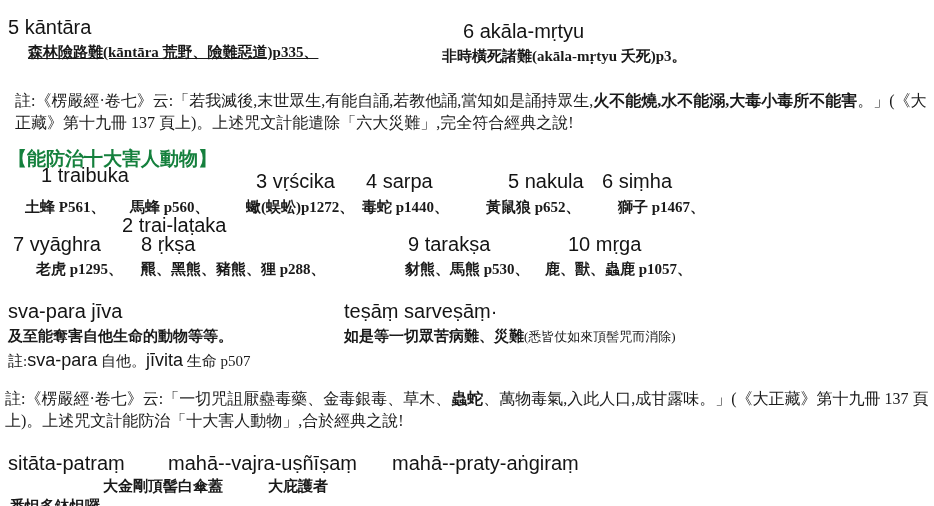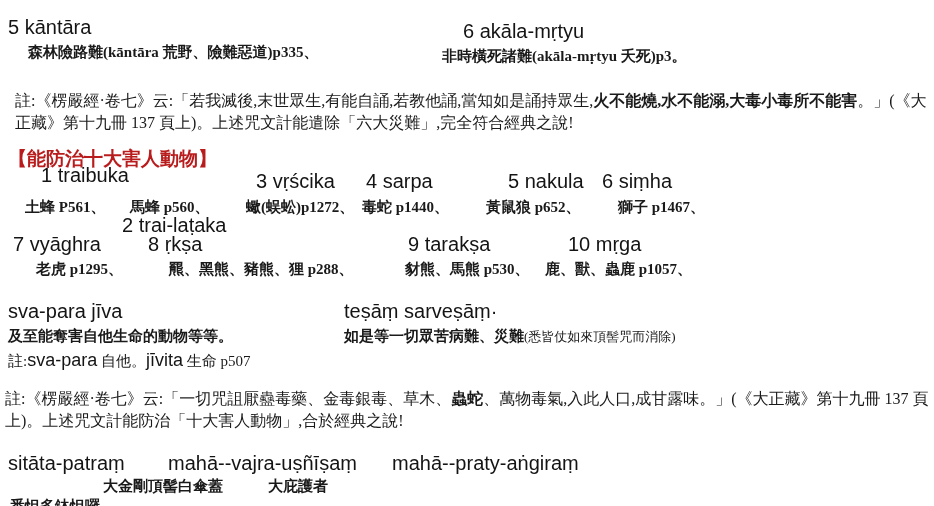--- a/index.html
+++ b/index.html
@@ -25,30 +25,30 @@
   .cjk-gloss .paren{font-weight:normal;font-size:13px;}
   .note{
     position:absolute;
     font-family:"Liberation Serif",serif;
     font-size:16px;line-height:22px;color:#1a1a1a;
     white-space:normal;width:926px;
   }
   .note b{font-weight:bold;}
   .section-heading{
     font-family:"Liberation Serif",serif;
-    font-weight:bold;font-size:19px;color:#b91c1c;
+    font-weight:bold;font-size:19px;color:#15803d;
   }
   .note-mixed{font-size:15px;color:#1a1a1a;}
   .note-mixed .skt-inline{font-size:18px;margin-top:24px;}
 </style>
 </head>
 <body>
 
 <div class="abs skt" style="left:8px;top:16px;">5 kāntāra</div>
-<div class="abs cjk-gloss" style="left:28px;top:42px;">森林險路難(kāntāra 荒野、險難惡道)p335、</div>
+<div class="abs cjk-gloss" style="left:28px;top:42px;text-decoration:underline;">森林險路難(kāntāra 荒野、險難惡道)p335、</div>
 
 <div class="abs skt" style="left:463px;top:20px;">6 akāla-mṛtyu</div>
 <div class="abs cjk-gloss" style="left:442px;top:46px;">非時橫死諸難(akāla-mṛtyu 夭死)p3。</div>
 
 <div class="note" style="left:15px;top:90px;">
   <span>註:《楞嚴經·卷七》云:「若我滅後,末世眾生,有能自誦,若教他誦,當知如是誦持眾生,</span><b>火不能燒,水不能溺,大毒小毒所不能害</b><span>。」(《大正藏》第十九冊 137 頁上)。上述咒文計能遣除「六大災難」,完全符合經典之說!</span>
 </div>
 
 <div class="abs section-heading" style="left:8px;top:146px;">【能防治十大害人動物】</div>
 
@@ -60,26 +60,26 @@
 <div class="abs skt" style="left:602px;top:170px;">6 siṃha</div>
 
 <div class="abs cjk-gloss" style="left:25px;top:197px;">土蜂 P561、</div>
 <div class="abs cjk-gloss" style="left:130px;top:197px;">馬蜂 p560、</div>
 <div class="abs cjk-gloss" style="left:246px;top:197px;">蠍(蜈蚣)p1272、</div>
 <div class="abs cjk-gloss" style="left:362px;top:197px;">毒蛇 p1440、</div>
 <div class="abs cjk-gloss" style="left:486px;top:197px;">黃鼠狼 p652、</div>
 <div class="abs cjk-gloss" style="left:618px;top:197px;">獅子 p1467、</div>
 
 <div class="abs skt" style="left:13px;top:233px;">7 vyāghra</div>
-<div class="abs skt" style="left:148px;top:233px;">8 ṛkṣa</div>
+<div class="abs skt" style="left:141px;top:233px;">8 ṛkṣa</div>
 <div class="abs skt" style="left:408px;top:233px;">9 tarakṣa</div>
 <div class="abs skt" style="left:568px;top:233px;">10 mṛga</div>
 
 <div class="abs cjk-gloss" style="left:36px;top:259px;">老虎 p1295、</div>
-<div class="abs cjk-gloss" style="left:141px;top:259px;margin-left:28px;">羆、黑熊、豬熊、狸 p288、</div>
+<div class="abs cjk-gloss" style="left:141px;top:259px;">羆、黑熊、豬熊、狸 p288、</div>
 <div class="abs cjk-gloss" style="left:405px;top:259px;">豺熊、馬熊 p530、</div>
 <div class="abs cjk-gloss" style="left:545px;top:259px;">鹿、獸、蟲鹿 p1057、</div>
 
 <div class="abs skt" style="left:8px;top:300px;">sva-para  jīva</div>
 <div class="abs cjk-gloss" style="left:8px;top:326px;">及至能奪害自他生命的動物等等。</div>
 <div class="abs note-mixed" style="left:8px;top:350px;">
   <span>註:</span><span class="skt-inline">sva-para</span><span> 自他。</span><span class="skt-inline">jīvita</span><span> 生命 p507</span>
 </div>
 
 <div class="abs skt" style="left:344px;top:300px;">teṣāṃ  sarveṣāṃ·</div>

